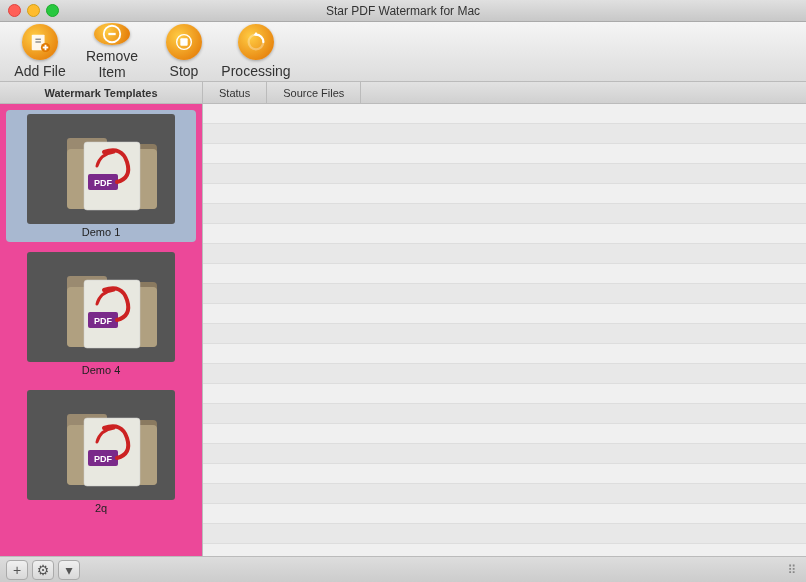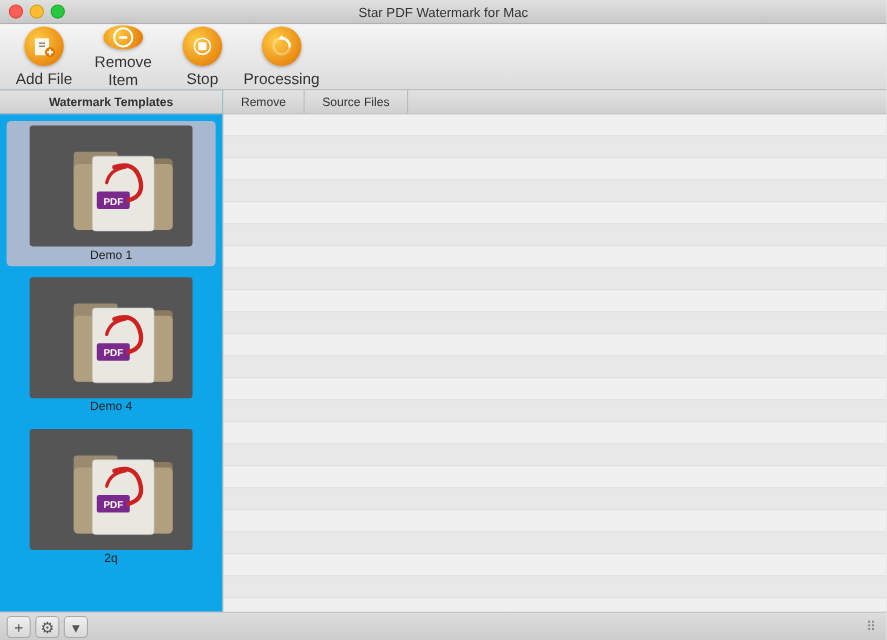--- a/index.html
+++ b/index.html
@@ -105,21 +105,21 @@
 
     
     .main-content {
       display: flex;
       height: calc(582px - 22px - 60px - 26px);
     }
 
     
     .left-panel {
       width: 203px;
-      background: #0ea5e9;
+      background: #ec4899;
       border-right: 1px solid #bbb;
       display: flex;
       flex-direction: column;
     }
     .left-panel-header {
       height: 22px;
       background: linear-gradient(to bottom, #e2e2e2, #d0d0d0);
       border-bottom: 1px solid #bbb;
       display: flex;
       align-items: center;
@@ -364,21 +364,21 @@
           </svg>
         </div>
         <span class="template-label">2q</span>
       </div>
 
     </div>
   </div>
 
   <div class="right-panel">
     <div class="right-panel-header">
-      <div class="right-header-tab">Remove</div>
+      <div class="right-header-tab">Status</div>
       <div class="right-header-tab">Source Files</div>
     </div>
     <div class="striped-rows">
 
       <div class="stripe-row"></div>
       <div class="stripe-row"></div>
       <div class="stripe-row"></div>
       <div class="stripe-row"></div>
       <div class="stripe-row"></div>
       <div class="stripe-row"></div>

